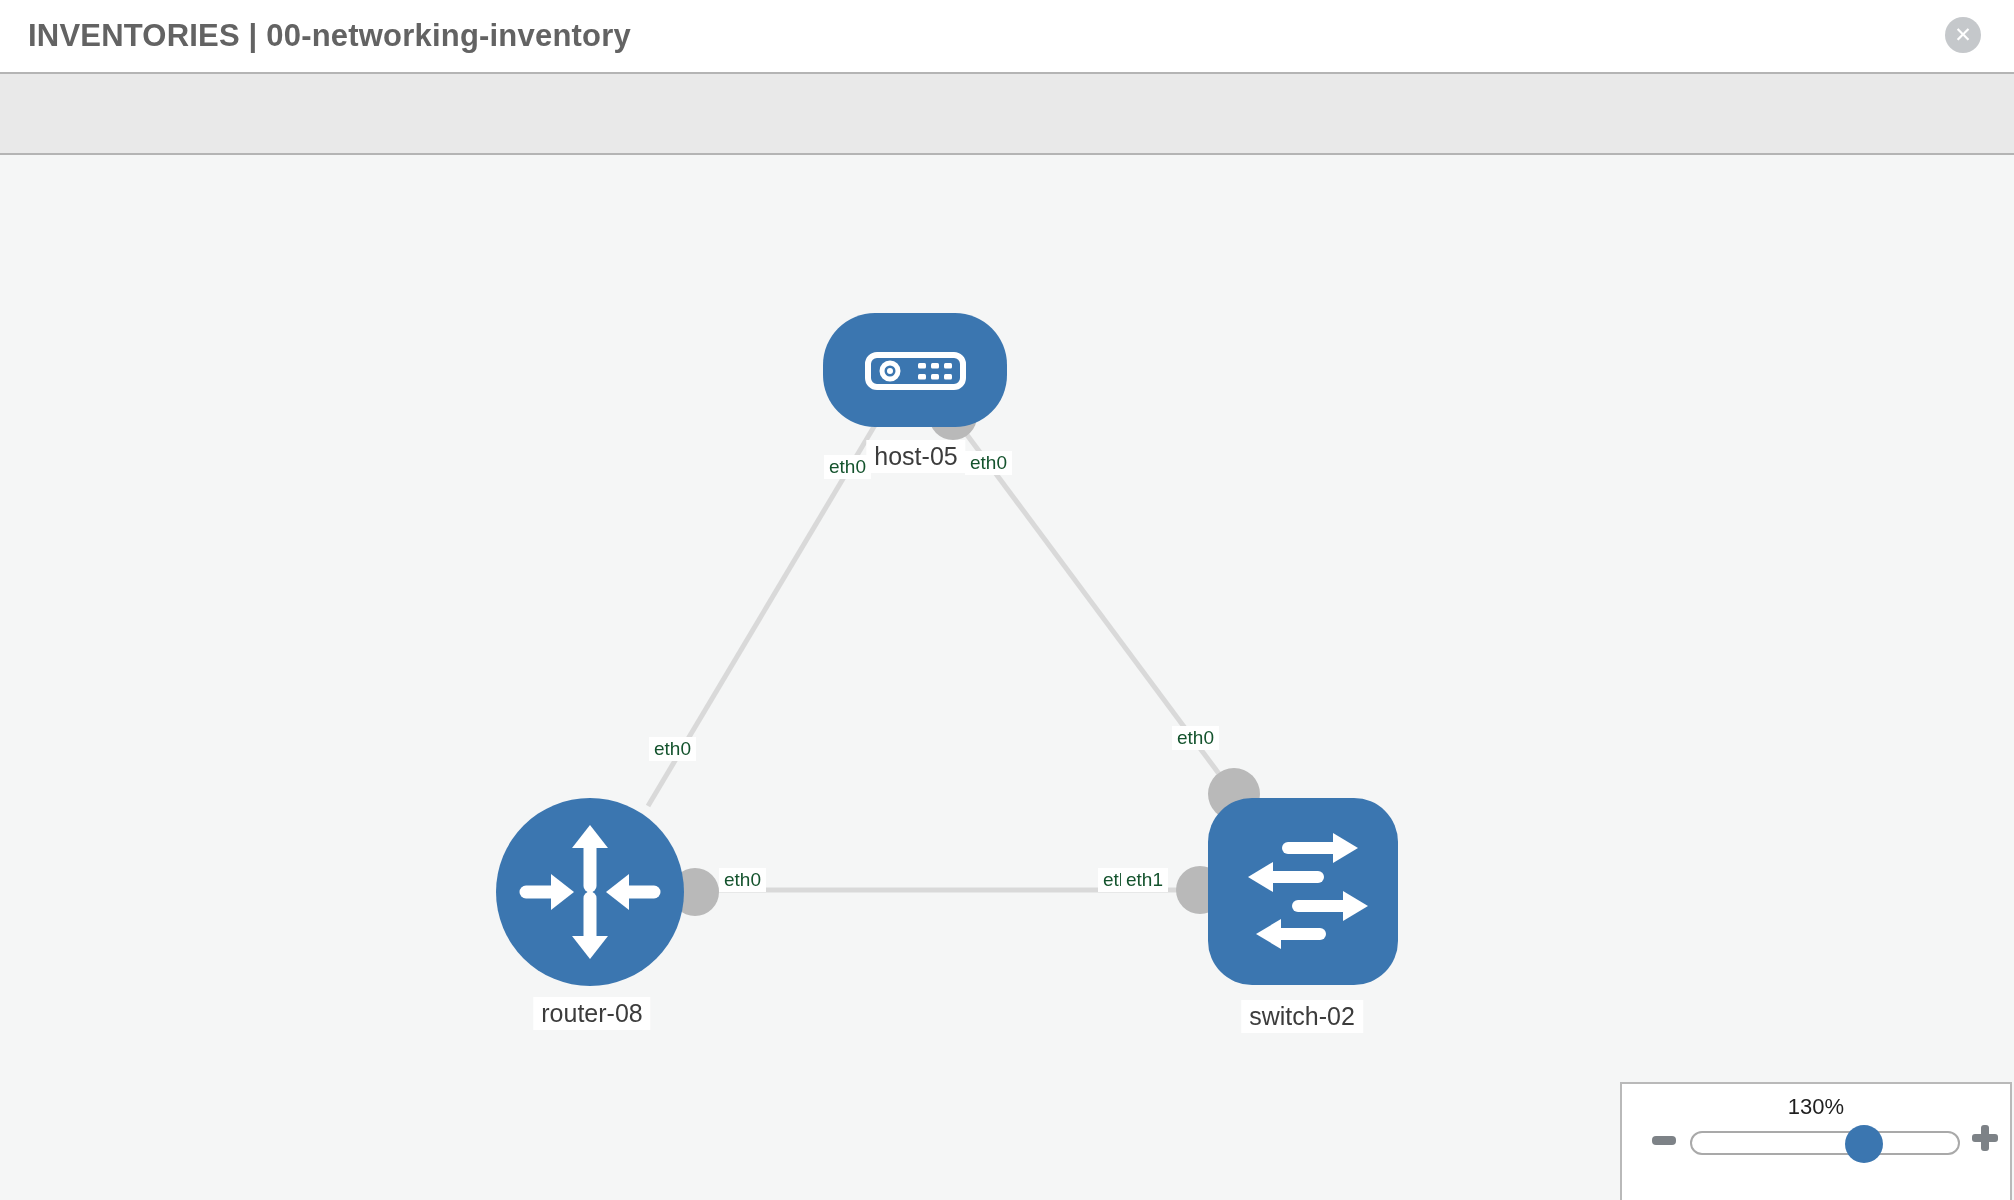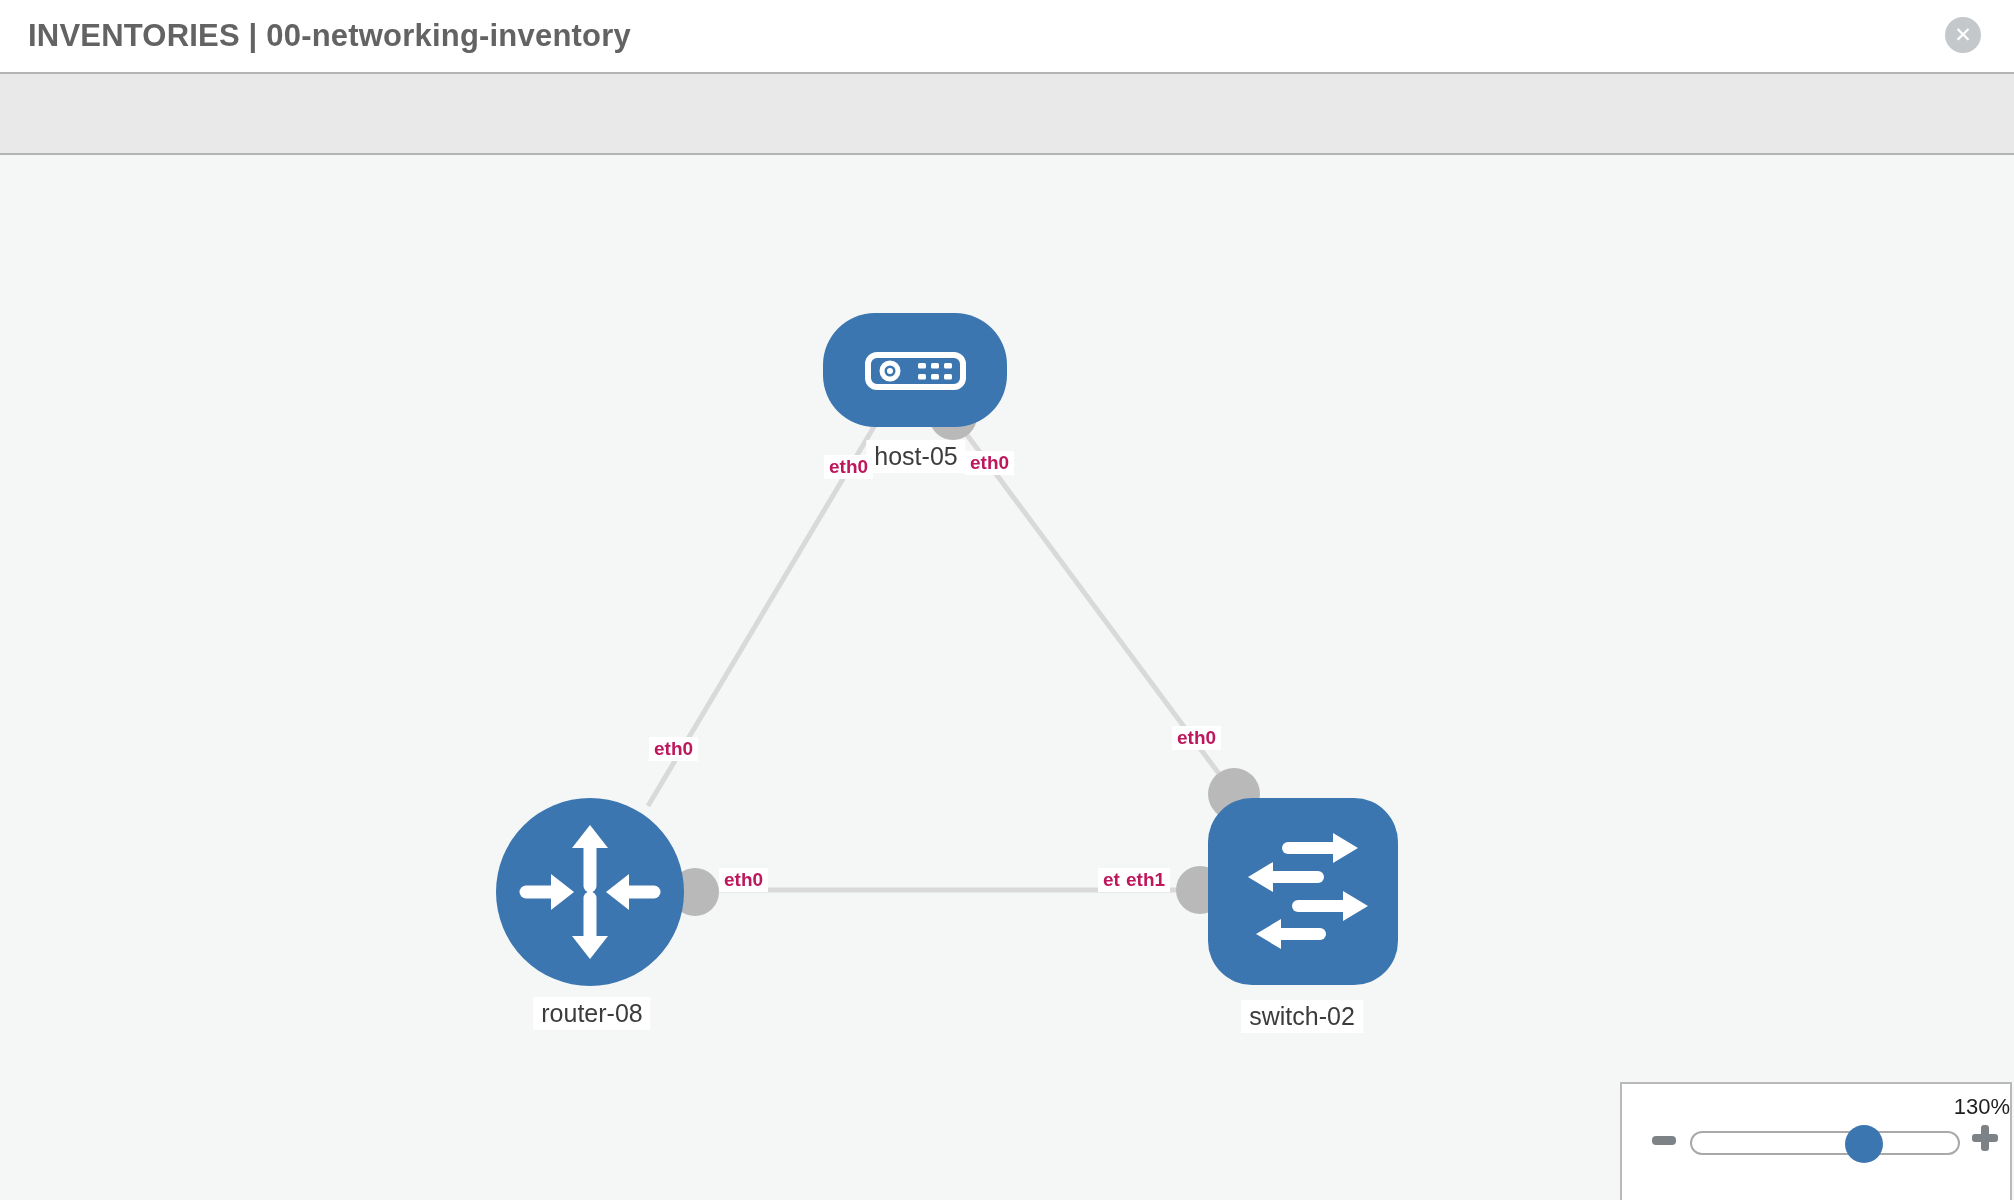--- a/index.html
+++ b/index.html
@@ -79,39 +79,39 @@
     position: absolute; z-index: 4; transform: translateX(-50%);
     background: #ffffff; color: #3c3c3c; font-size: 25px;
     padding: 2px 8px; white-space: nowrap;
   }
   .lbl-host   { left: 916px;  top: 440px; }
   .lbl-router { left: 592px;  top: 997px; }
   .lbl-switch { left: 1302px; top: 1000px; }
 
   .port-label {
     position: absolute; z-index: 4;
-    background: #ffffff; color: #be185d; font-size: 19px;
-    padding: 1px 5px; white-space: nowrap; font-weight: bold;
+    background: #ffffff; color: #14532d; font-size: 19px;
+    padding: 1px 5px; white-space: nowrap;
   }
   .pl-host-left   { left: 824px;  top: 455px; }
   .pl-host-right  { left: 965px;  top: 451px; }
   .pl-router-top  { left: 649px;  top: 737px; }
   .pl-switch-top  { left: 1172px; top: 726px; }
   .pl-router-right{ left: 719px;  top: 868px; }
   .pl-switch-under{ left: 1098px; top: 868px; z-index: 4; }
   .pl-switch-over { left: 1121px; top: 868px; z-index: 5; }
 
   
   .zoom-panel {
     position: absolute; left: 1620px; top: 1082px; width: 392px; height: 160px;
     background: #ffffff; border: 2px solid #b9b9b9; z-index: 6;
   }
   .zoom-level {
     position: absolute; left: 0; top: 10px; width: 100%;
-    text-align: right; font-size: 22px; color: #1f1f1f;
+    text-align: center; font-size: 22px; color: #1f1f1f;
   }
   .zoom-minus {
     position: absolute; left: 30px; top: 52px; width: 24px; height: 9px;
     background: #7d8287; border-radius: 4px; cursor: pointer;
   }
   .zoom-track {
     position: absolute; left: 68px; top: 47px; width: 270px; height: 24px;
     background: #ffffff; border: 2px solid #a9a9a9; border-radius: 13px; cursor: pointer;
   }
   .zoom-handle {

